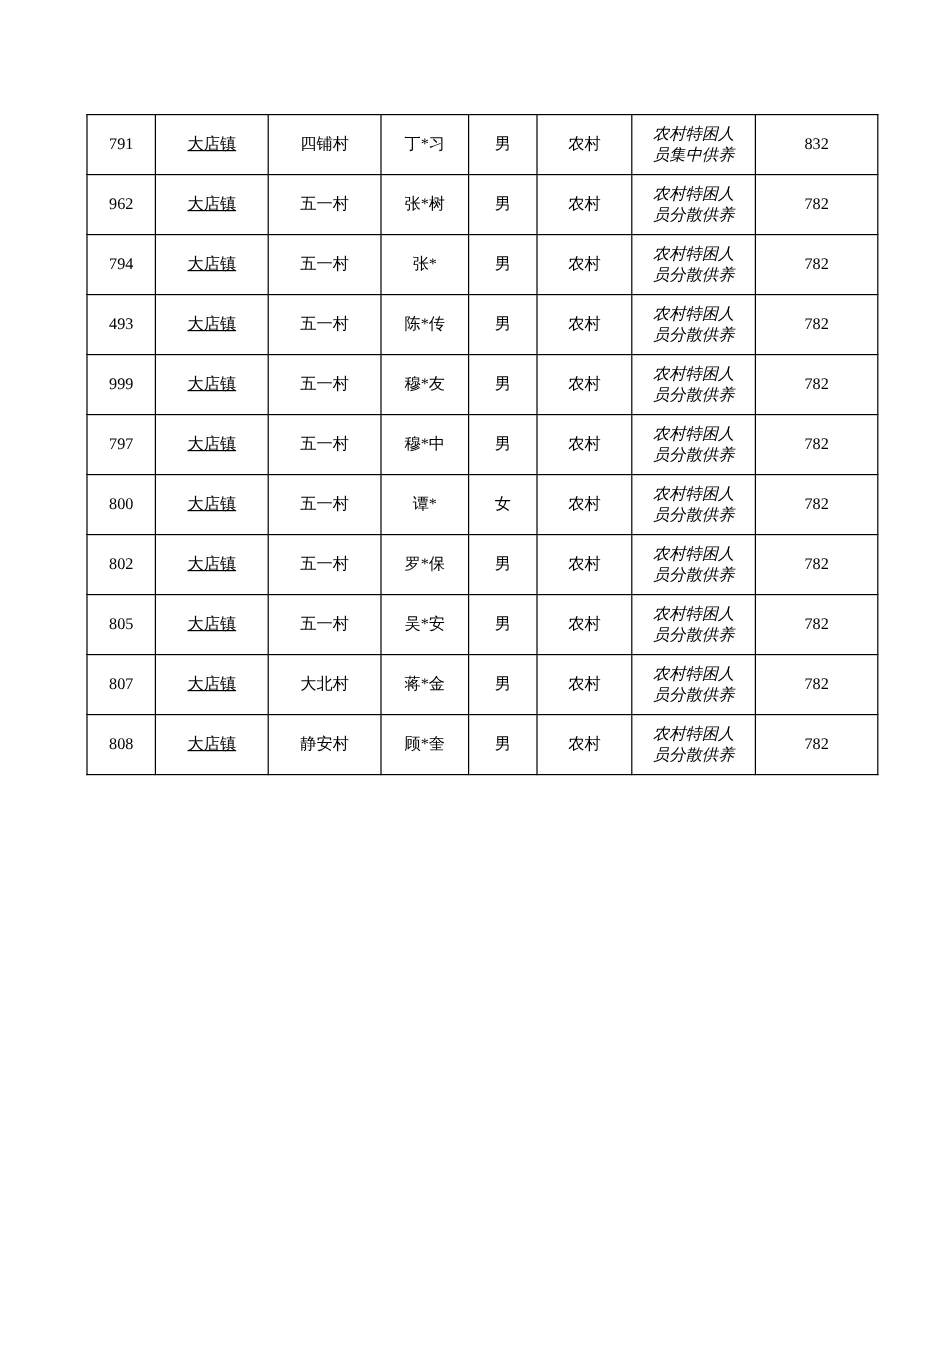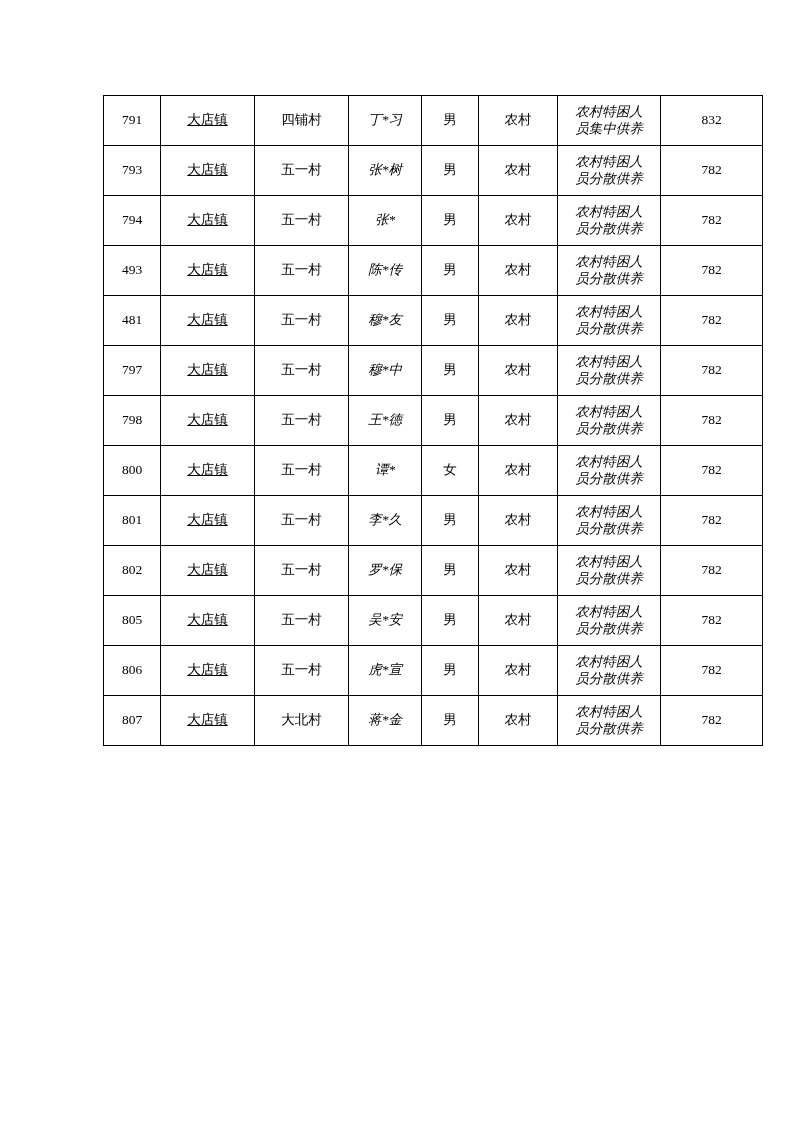--- a/index.html
+++ b/index.html
@@ -11,42 +11,42 @@
     width: 793px;
     height: 1122px;
     font-family: "Liberation Serif", "DejaVu Serif", serif;
     color: #000000;
   }
   .page {
     position: relative;
     width: 793px;
     height: 1122px;
     box-sizing: border-box;
-    padding: 95px 70px 0 103px;
+    padding: 95px 70px 0 72px;
   }
   table.data-table {
     border-collapse: collapse;
     table-layout: fixed;
     width: 651px;
     border: 1px solid #000;
   }
   table.data-table td {
     border: 1px solid #000;
     text-align: center;
     vertical-align: middle;
     font-size: 13.5px;
     line-height: 1.25;
     padding: 0;
     height: 49px;
     font-family: "Liberation Serif", "DejaVu Serif", serif;
   }
   td.c-index   { width: 56px; }
   td.c-town    { width: 93px; text-decoration: underline; }
   td.c-village { width: 93px; }
-  td.c-name    { width: 72px; font-style: italic; }
+  td.c-name    { width: 72px; }
   td.c-gender  { width: 56px; }
   td.c-type    { width: 78px; }
   td.c-category{ width: 102px; font-size: 12.5px; line-height: 1.18; font-style: italic; }
   td.c-amount  { width: 101px; }
   .cat-line { display: block; white-space: nowrap; }
 </style>
 </head>
 <body>
 
 <div class="page">
@@ -59,21 +59,21 @@
           <td class="c-name">丁*习</td>
           <td class="c-gender">男</td>
           <td class="c-type">农村</td>
           <td class="c-category">
             <span class="cat-line">农村特困人</span>
             <span class="cat-line">员集中供养</span>
           </td>
           <td class="c-amount">832</td>
         </tr>
         <tr>
-          <td class="c-index">793</td>
+          <td class="c-index">962</td>
           <td class="c-town">大店镇</td>
           <td class="c-village">五一村</td>
           <td class="c-name">张*树</td>
           <td class="c-gender">男</td>
           <td class="c-type">农村</td>
           <td class="c-category">
             <span class="cat-line">农村特困人</span>
             <span class="cat-line">员分散供养</span>
           </td>
           <td class="c-amount">782</td>
@@ -98,50 +98,37 @@
           <td class="c-name">陈*传</td>
           <td class="c-gender">男</td>
           <td class="c-type">农村</td>
           <td class="c-category">
             <span class="cat-line">农村特困人</span>
             <span class="cat-line">员分散供养</span>
           </td>
           <td class="c-amount">782</td>
         </tr>
         <tr>
-          <td class="c-index">481</td>
+          <td class="c-index">999</td>
           <td class="c-town">大店镇</td>
           <td class="c-village">五一村</td>
           <td class="c-name">穆*友</td>
           <td class="c-gender">男</td>
           <td class="c-type">农村</td>
           <td class="c-category">
             <span class="cat-line">农村特困人</span>
             <span class="cat-line">员分散供养</span>
           </td>
           <td class="c-amount">782</td>
         </tr>
         <tr>
           <td class="c-index">797</td>
           <td class="c-town">大店镇</td>
           <td class="c-village">五一村</td>
           <td class="c-name">穆*中</td>
-          <td class="c-gender">男</td>
-          <td class="c-type">农村</td>
-          <td class="c-category">
-            <span class="cat-line">农村特困人</span>
-            <span class="cat-line">员分散供养</span>
-          </td>
-          <td class="c-amount">782</td>
-        </tr>
-        <tr>
-          <td class="c-index">798</td>
-          <td class="c-town">大店镇</td>
-          <td class="c-village">五一村</td>
-          <td class="c-name">王*德</td>
           <td class="c-gender">男</td>
           <td class="c-type">农村</td>
           <td class="c-category">
             <span class="cat-line">农村特困人</span>
             <span class="cat-line">员分散供养</span>
           </td>
           <td class="c-amount">782</td>
         </tr>
         <tr>
           <td class="c-index">800</td>
@@ -150,76 +137,63 @@
           <td class="c-name">谭*</td>
           <td class="c-gender">女</td>
           <td class="c-type">农村</td>
           <td class="c-category">
             <span class="cat-line">农村特困人</span>
             <span class="cat-line">员分散供养</span>
           </td>
           <td class="c-amount">782</td>
         </tr>
         <tr>
-          <td class="c-index">801</td>
-          <td class="c-town">大店镇</td>
-          <td class="c-village">五一村</td>
-          <td class="c-name">李*久</td>
-          <td class="c-gender">男</td>
-          <td class="c-type">农村</td>
-          <td class="c-category">
-            <span class="cat-line">农村特困人</span>
-            <span class="cat-line">员分散供养</span>
-          </td>
-          <td class="c-amount">782</td>
-        </tr>
-        <tr>
           <td class="c-index">802</td>
           <td class="c-town">大店镇</td>
           <td class="c-village">五一村</td>
           <td class="c-name">罗*保</td>
           <td class="c-gender">男</td>
           <td class="c-type">农村</td>
           <td class="c-category">
             <span class="cat-line">农村特困人</span>
             <span class="cat-line">员分散供养</span>
           </td>
           <td class="c-amount">782</td>
         </tr>
         <tr>
           <td class="c-index">805</td>
           <td class="c-town">大店镇</td>
           <td class="c-village">五一村</td>
           <td class="c-name">吴*安</td>
-          <td class="c-gender">男</td>
-          <td class="c-type">农村</td>
-          <td class="c-category">
-            <span class="cat-line">农村特困人</span>
-            <span class="cat-line">员分散供养</span>
-          </td>
-          <td class="c-amount">782</td>
-        </tr>
-        <tr>
-          <td class="c-index">806</td>
-          <td class="c-town">大店镇</td>
-          <td class="c-village">五一村</td>
-          <td class="c-name">虎*宣</td>
           <td class="c-gender">男</td>
           <td class="c-type">农村</td>
           <td class="c-category">
             <span class="cat-line">农村特困人</span>
             <span class="cat-line">员分散供养</span>
           </td>
           <td class="c-amount">782</td>
         </tr>
         <tr>
           <td class="c-index">807</td>
           <td class="c-town">大店镇</td>
           <td class="c-village">大北村</td>
           <td class="c-name">蒋*金</td>
+          <td class="c-gender">男</td>
+          <td class="c-type">农村</td>
+          <td class="c-category">
+            <span class="cat-line">农村特困人</span>
+            <span class="cat-line">员分散供养</span>
+          </td>
+          <td class="c-amount">782</td>
+        </tr>
+        <tr>
+          <td class="c-index">808</td>
+          <td class="c-town">大店镇</td>
+          <td class="c-village">静安村</td>
+          <td class="c-name">顾*奎</td>
           <td class="c-gender">男</td>
           <td class="c-type">农村</td>
           <td class="c-category">
             <span class="cat-line">农村特困人</span>
             <span class="cat-line">员分散供养</span>
           </td>
           <td class="c-amount">782</td>
         </tr>
       </tbody>
   </table>

